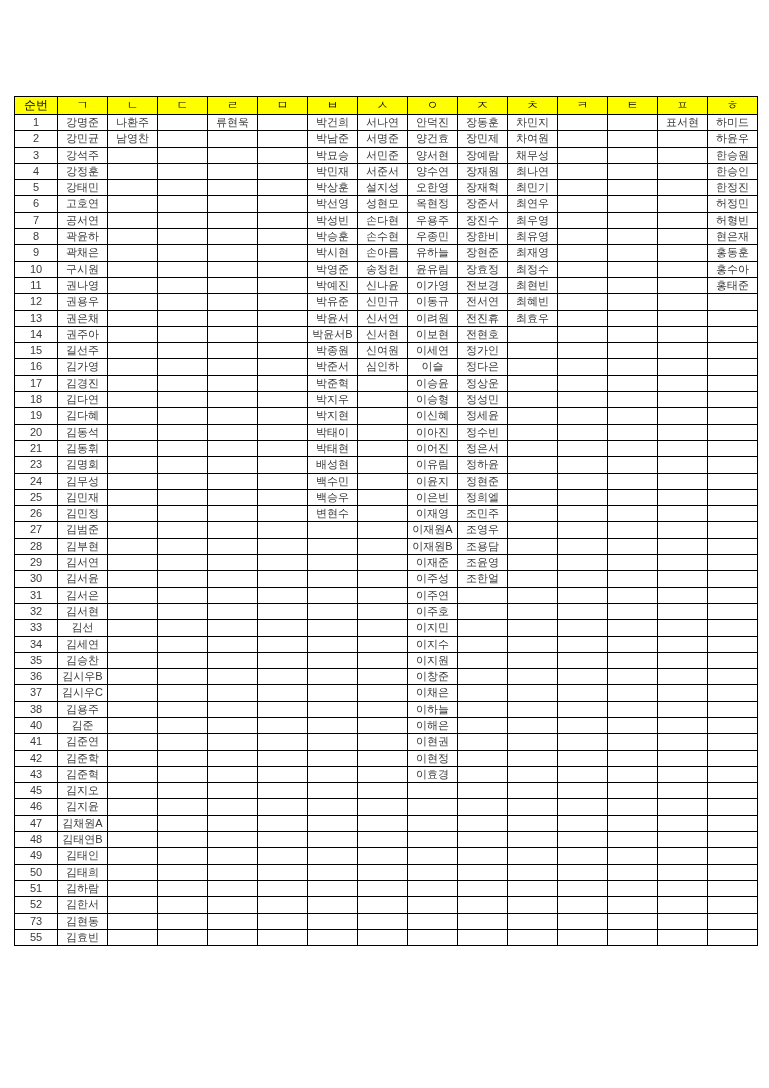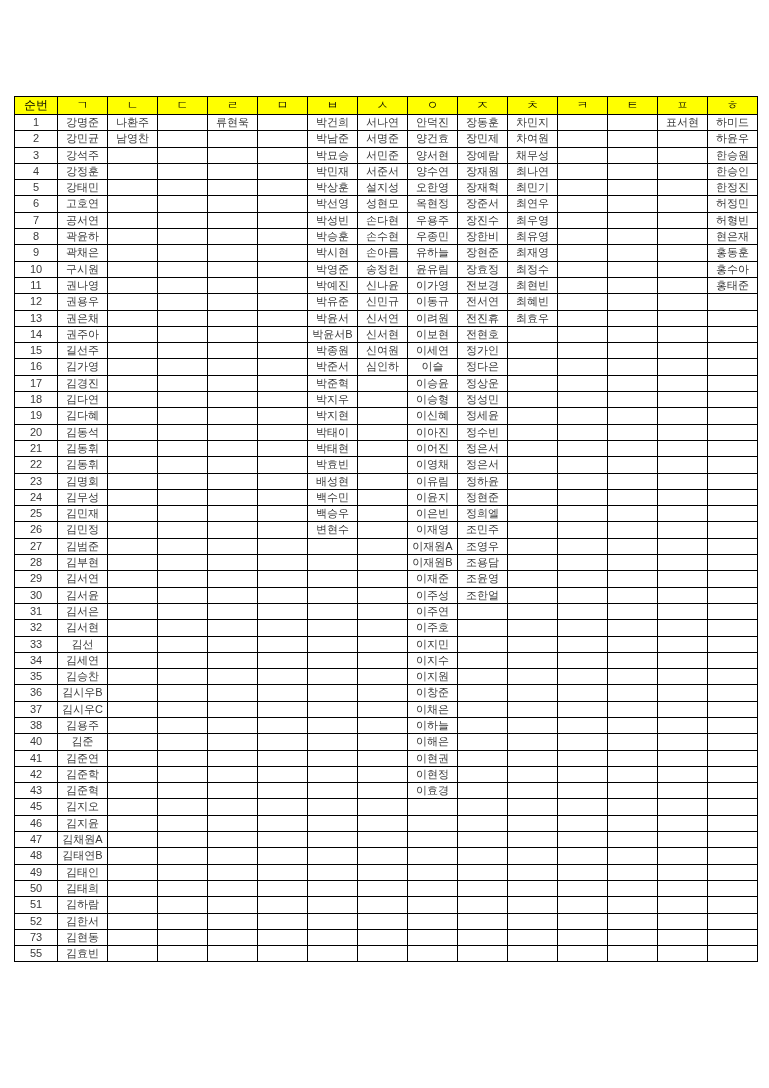--- a/index.html
+++ b/index.html
@@ -439,37 +439,20 @@
           <td></td>
           <td>이어진</td>
           <td>정은서</td>
           <td></td>
           <td></td>
           <td></td>
           <td></td>
           <td></td>
         </tr>
         <tr>
-          <td class="idx">22</td>
-          <td>김동휘</td>
-          <td></td>
-          <td></td>
-          <td></td>
-          <td></td>
-          <td>박효빈</td>
-          <td></td>
-          <td>이영채</td>
-          <td>정은서</td>
-          <td></td>
-          <td></td>
-          <td></td>
-          <td></td>
-          <td></td>
-        </tr>
-        <tr>
           <td class="idx">23</td>
           <td>김명회</td>
           <td></td>
           <td></td>
           <td></td>
           <td></td>
           <td>배성현</td>
           <td></td>
           <td>이유림</td>
           <td>정하윤</td>

